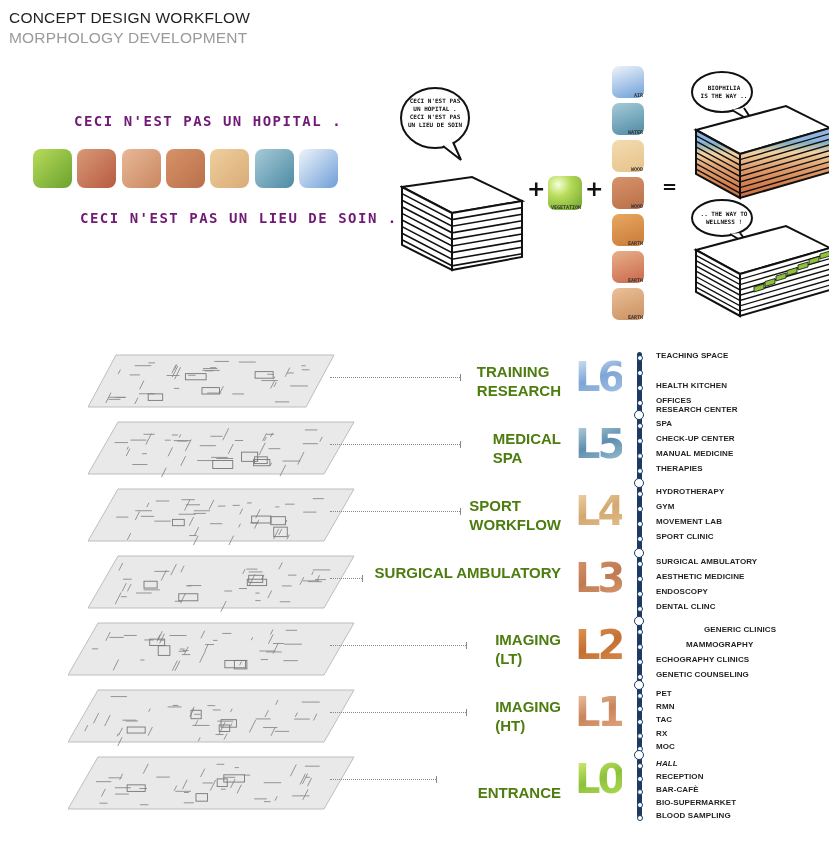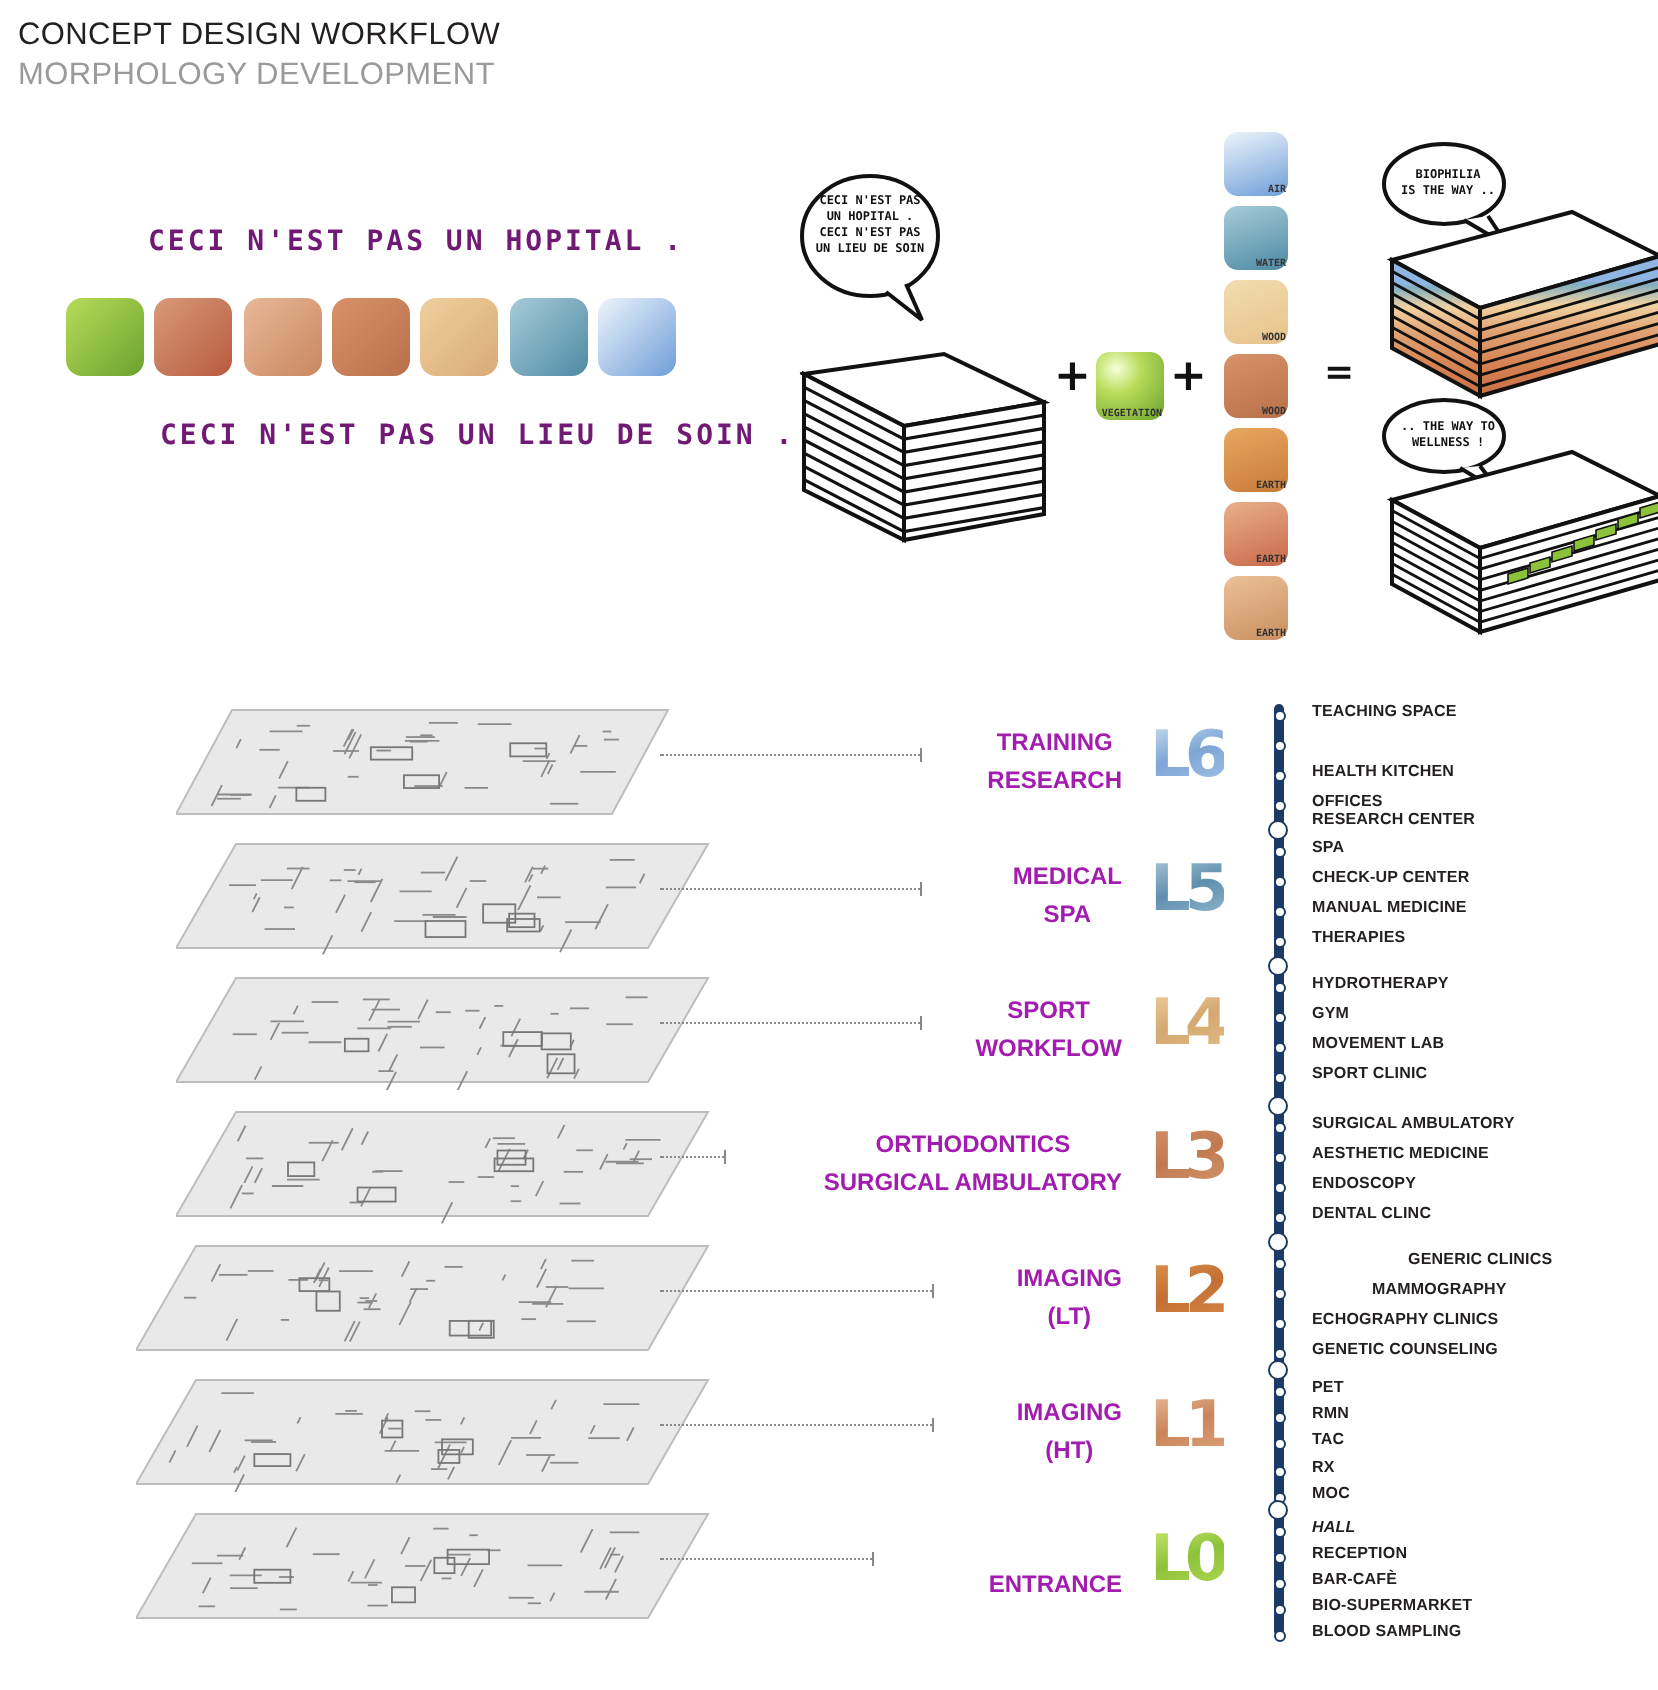--- a/index.html
+++ b/index.html
@@ -11,22 +11,22 @@
   #motto1{left:74px;top:113px;font-size:14px;}
   #motto2{left:80px;top:210px;font-size:14px;}
   .swatch{position:absolute;width:39px;height:39px;border-radius:8px;}
   .tile{position:absolute;width:32px;height:32px;border-radius:7px;}
   .tile-label{position:absolute;right:1px;bottom:0px;font-size:5px;color:#333;font-family:"DejaVu Sans Mono",monospace;font-weight:bold;}
   .op{position:absolute;font-family:"DejaVu Sans",sans-serif;font-weight:bold;font-size:22px;color:#111;}
   .bubble-text{position:absolute;text-align:center;font-family:"DejaVu Sans Mono",monospace;font-weight:bold;font-size:6px;line-height:8px;color:#111;}
   .plan{position:absolute;}
   .leader{position:absolute;border-top:1px dotted #888;height:0;}
   .leader-end{position:absolute;width:1px;height:7px;background:#888;}
-  .level-name{position:absolute;text-align:center;font-weight:bold;font-size:12px;line-height:19px;color:#a21caf;}
-  .level-code{position:absolute;font-weight:bold;font-size:32px;line-height:40px;letter-spacing:-3px;-webkit-background-clip:text;background-clip:text;color:transparent;font-family:"DejaVu Sans",sans-serif;}
+  .level-name{position:absolute;text-align:left;font-weight:bold;font-size:15px;line-height:19px;color:#4d7c0f;}
+  .level-code{position:absolute;font-weight:bold;font-size:40px;line-height:40px;letter-spacing:-3px;-webkit-background-clip:text;background-clip:text;color:transparent;font-family:"DejaVu Sans",sans-serif;}
   #spine{position:absolute;left:637px;top:352px;width:5px;height:466px;background:#1c3a63;border-radius:3px;}
   .dot{position:absolute;width:4px;height:4px;border-radius:50%;background:#fff;border:1px solid #1c3a63;left:637px;}
   .sep{position:absolute;width:8px;height:8px;border-radius:50%;background:#fff;border:1.5px solid #1c3a63;left:634px;}
   .prog{position:absolute;left:656px;font-size:8px;font-weight:bold;color:#231f20;letter-spacing:0.1px;white-space:nowrap;}
 </style>
 </head>
 <body>
 
 <div id="title" class="abs">CONCEPT DESIGN WORKFLOW</div>
 <div id="subtitle" class="abs">MORPHOLOGY DEVELOPMENT</div>
@@ -371,21 +371,20 @@
       <path d="M194.28402183011153 8.436771544831233 l-3.3955509953180103 6.791101990636021" stroke="#8a8a8a" stroke-width="0.9" fill="none"></path>
       <path d="M167.4130310125813 39.076385512517945 h4.154461784360214" stroke="#8a8a8a" stroke-width="0.9" fill="none"></path>
       <rect x="56.00226466947651" y="27.21567523536071" width="13.143838483441545" height="6.8311304006870515" fill="none" stroke="#777" stroke-width="0.9"></rect>
       <rect x="160.72724423136071" y="21.256188257251022" width="14.042088601757815" height="7.127709914523973" fill="none" stroke="#777" stroke-width="0.9"></rect>
       <rect x="159.27359973708906" y="25.23346712870219" width="19.375446083664635" height="6.374109383846684" fill="none" stroke="#777" stroke-width="0.9"></rect>
       <rect x="90.76521054753034" y="39.7666930229248" width="19.02642079118007" height="7.018079121139869" fill="none" stroke="#777" stroke-width="0.9"></rect>
     </svg>
     <div class="leader" style="left: 330px; top: 578px; width: 32px;"></div>
     <div class="leader-end" style="left: 362px; top: 575px;"></div>
     <div class="level-name" style="right: 268px; top: 563px;">
-      <div>ORTHODONTICS</div>
       <div>SURGICAL AMBULATORY</div>
     </div>
     <div class="level-code" style="left: 575px; top: 558px; background-image: linear-gradient(160deg, rgb(214, 148, 106) 0%, rgb(192, 122, 82) 50%, rgb(216, 154, 112) 100%);">L3</div>
     <svg class="plan" width="290" height="58" style="left: 68px; top: 621px;">
       <polygon points="30,2 286,2 256,54 0,54" fill="#e9e9e9" stroke="#bdbdbd" stroke-width="1"></polygon>
       <path d="M198.11034219634374 30.947399903529977 h15.541035910854598" stroke="#8a8a8a" stroke-width="0.9" fill="none"></path>
       <path d="M204.94299157142262 8.571661199709244 l-2.5012715416500675 5.002543083300135" stroke="#8a8a8a" stroke-width="0.9" fill="none"></path>
       <path d="M216.26459883828034 23.178290108767474 h17.66890610366543" stroke="#8a8a8a" stroke-width="0.9" fill="none"></path>
       <path d="M137.45616375081164 29.9146529147004 l-5.810964913065995 11.62192982613199" stroke="#8a8a8a" stroke-width="0.9" fill="none"></path>
       <path d="M113.81588103655017 33.60537628717971 h8.528207715846694" stroke="#8a8a8a" stroke-width="0.9" fill="none"></path>

